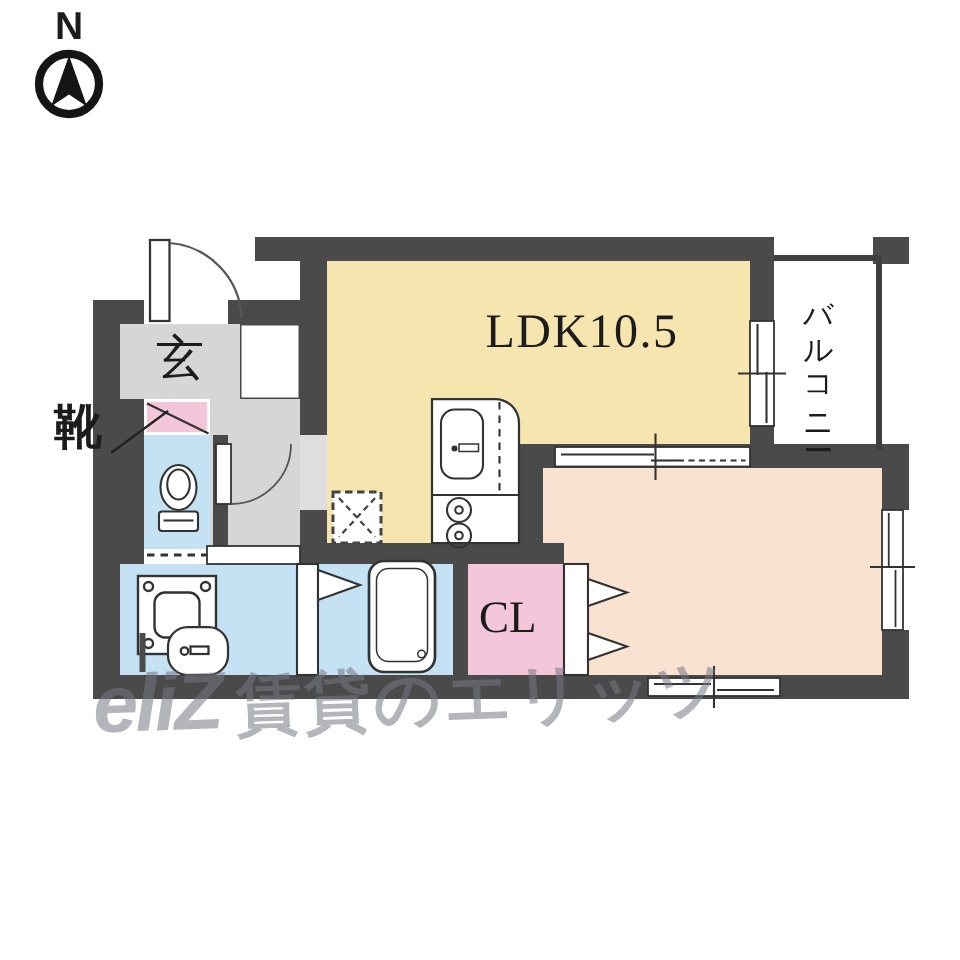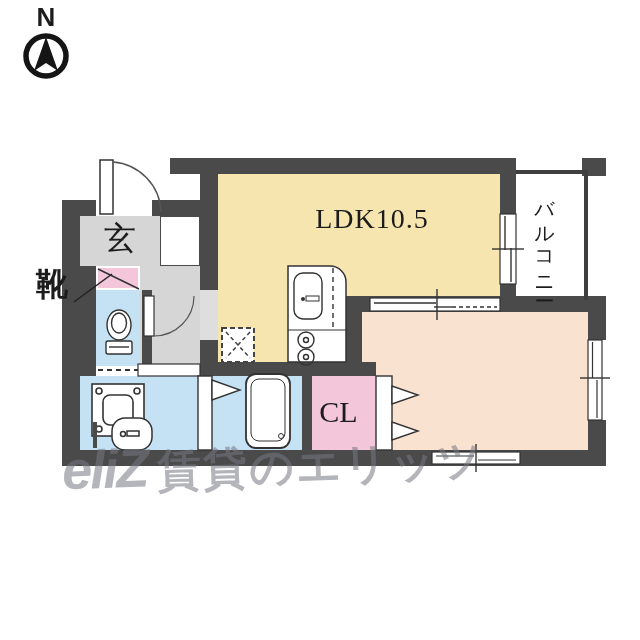--- a/index.html
+++ b/index.html
@@ -175,21 +175,21 @@
       <line x1="476" y1="444" x2="476" y2="472" stroke="#333" stroke-width="1.4"></line>
     </g>
   </svg>
 
   <div class="label sans" style="left:22px;top:4px;width:48px;font-size:26px;font-weight:bold;">N</div>
   <svg class="abs" style="left:22px;top:32px;z-index:4;" width="48" height="48" viewBox="0 0 48 48">
     <circle cx="24" cy="24" r="20" fill="#ffffff" stroke="#151515" stroke-width="5.5"></circle>
     <polygon points="24,5 36,39 24,31 12,39" fill="#151515"></polygon>
   </svg>
 
-  <div class="label serif room-title" style="left:252px;top:204px;width:240px;font-size:28px;letter-spacing:1px;">LDK10.5</div>
+  <div class="label serif room-title" style="left:268px;top:204px;width:240px;font-size:32px;letter-spacing:1px;">LDK10.5</div>
 
 
   <div class="label serif" style="left:312px;top:396px;width:53px;font-size:30px;">CL</div>
 
   <div class="label serif" style="left:80px;top:222px;width:80px;font-size:32px;">玄</div>
 
   <div class="label serif" style="left:30px;top:268px;width:44px;font-size:32px;font-weight:bold;">靴</div>
 
   <div class="label serif" id="balcony-label" style="left:534px;top:184px;height:112px;font-size:20px;">バルコニー</div>
 

